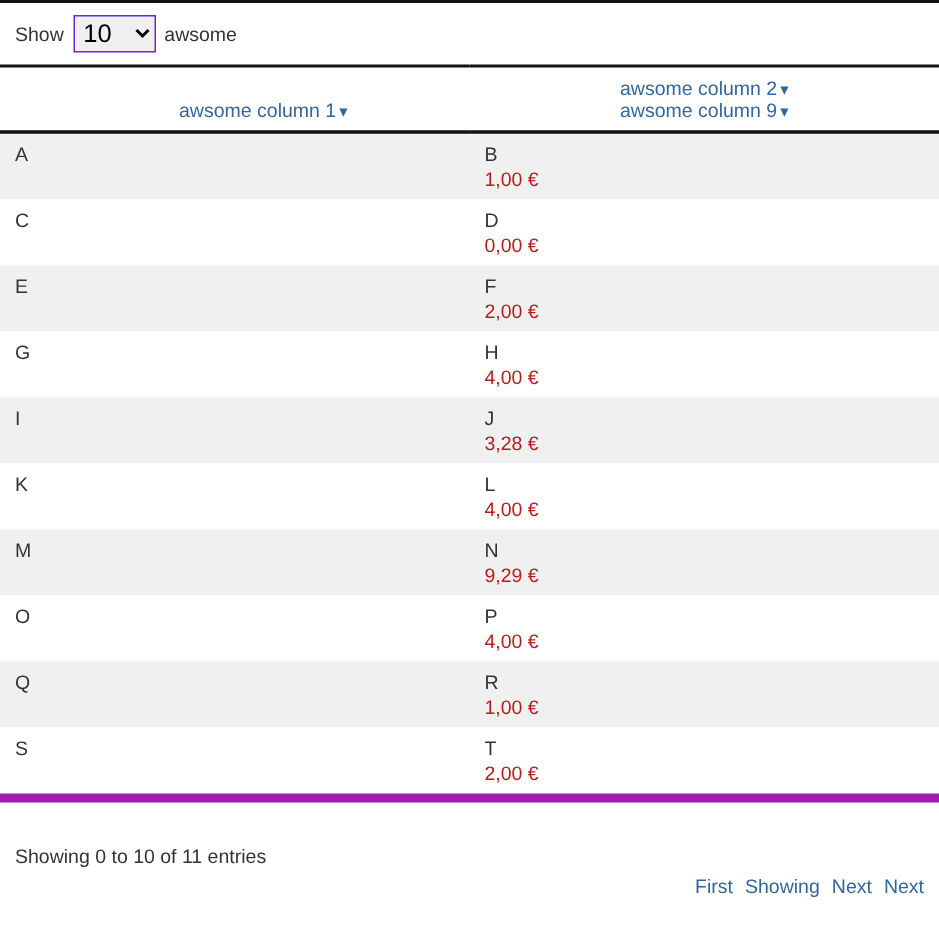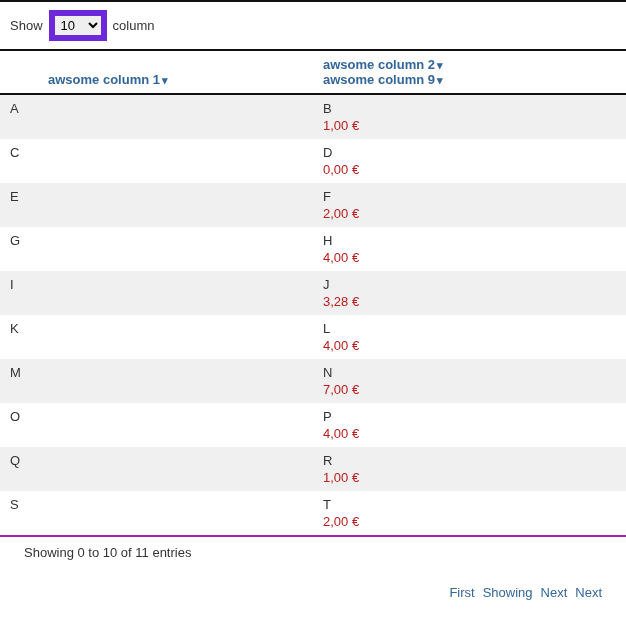--- a/index.html
+++ b/index.html
@@ -18,43 +18,43 @@
       padding: 8px 10px;
       border-top: 2px solid #111;
       gap: 6px;
     }
 
     .top-bar label {
       color: #333;
     }
 
     .entries-select {
-      border: 6px solid #6d28d9;
+      border: 1px solid #6d28d9;
       padding: 1px 2px;
-      font-size: 13px;
+      font-size: 17px;
     }
 
     .table-wrapper {
       width: 100%;
     }
 
     table {
       width: 100%;
       border-collapse: collapse;
     }
 
     thead tr {
       border-top: 2px solid #111;
       border-bottom: 2px solid #111;
     }
 
     thead th {
       padding: 6px 10px;
-      text-align: left;
-      font-weight: bold;
+      text-align: center;
+      font-weight: normal;
       vertical-align: bottom;
     }
 
     .col1-header {
       width: 50%;
       padding-left: 48px;
     }
 
     .col2-header {
       width: 50%;
@@ -84,23 +84,24 @@
       padding: 6px 10px;
       vertical-align: top;
     }
 
     .cell-sub {
       color: #b91c1c;
       margin-top: 2px;
     }
 
     .footer-bar {
-      border-top: 2px solid #a21caf;
-      padding: 8px 24px;
+      border-top: 6px solid #a21caf;
+      padding: 8px 10px;
       display: flex;
+      align-items: center;
       gap: 0;
     }
 
     .footer-info {
       flex: 1;
       color: #333;
     }
 
     .pagination {
       display: flex;
@@ -119,21 +120,21 @@
 <body>
 
 <div class="top-bar">
   <label>Show</label>
   <select class="entries-select">
     <option>10</option>
     <option>25</option>
     <option>50</option>
     <option>100</option>
   </select>
-  <label>column</label>
+  <label>awsome</label>
 </div>
 
 <div class="table-wrapper">
   <table>
     <thead>
       <tr>
         <th class="col1-header">
           <a class="sort-link">awsome column 1</a>
         </th>
         <th class="col2-header">
@@ -186,21 +187,21 @@
           <td>K</td>
           <td>
             <div>L</div>
             <div class="cell-sub">4,00 €</div>
           </td>
         </tr>
         <tr>
           <td>M</td>
           <td>
             <div>N</div>
-            <div class="cell-sub">7,00 €</div>
+            <div class="cell-sub">9,29 €</div>
           </td>
         </tr>
         <tr>
           <td>O</td>
           <td>
             <div>P</div>
             <div class="cell-sub">4,00 €</div>
           </td>
         </tr>
         <tr>

